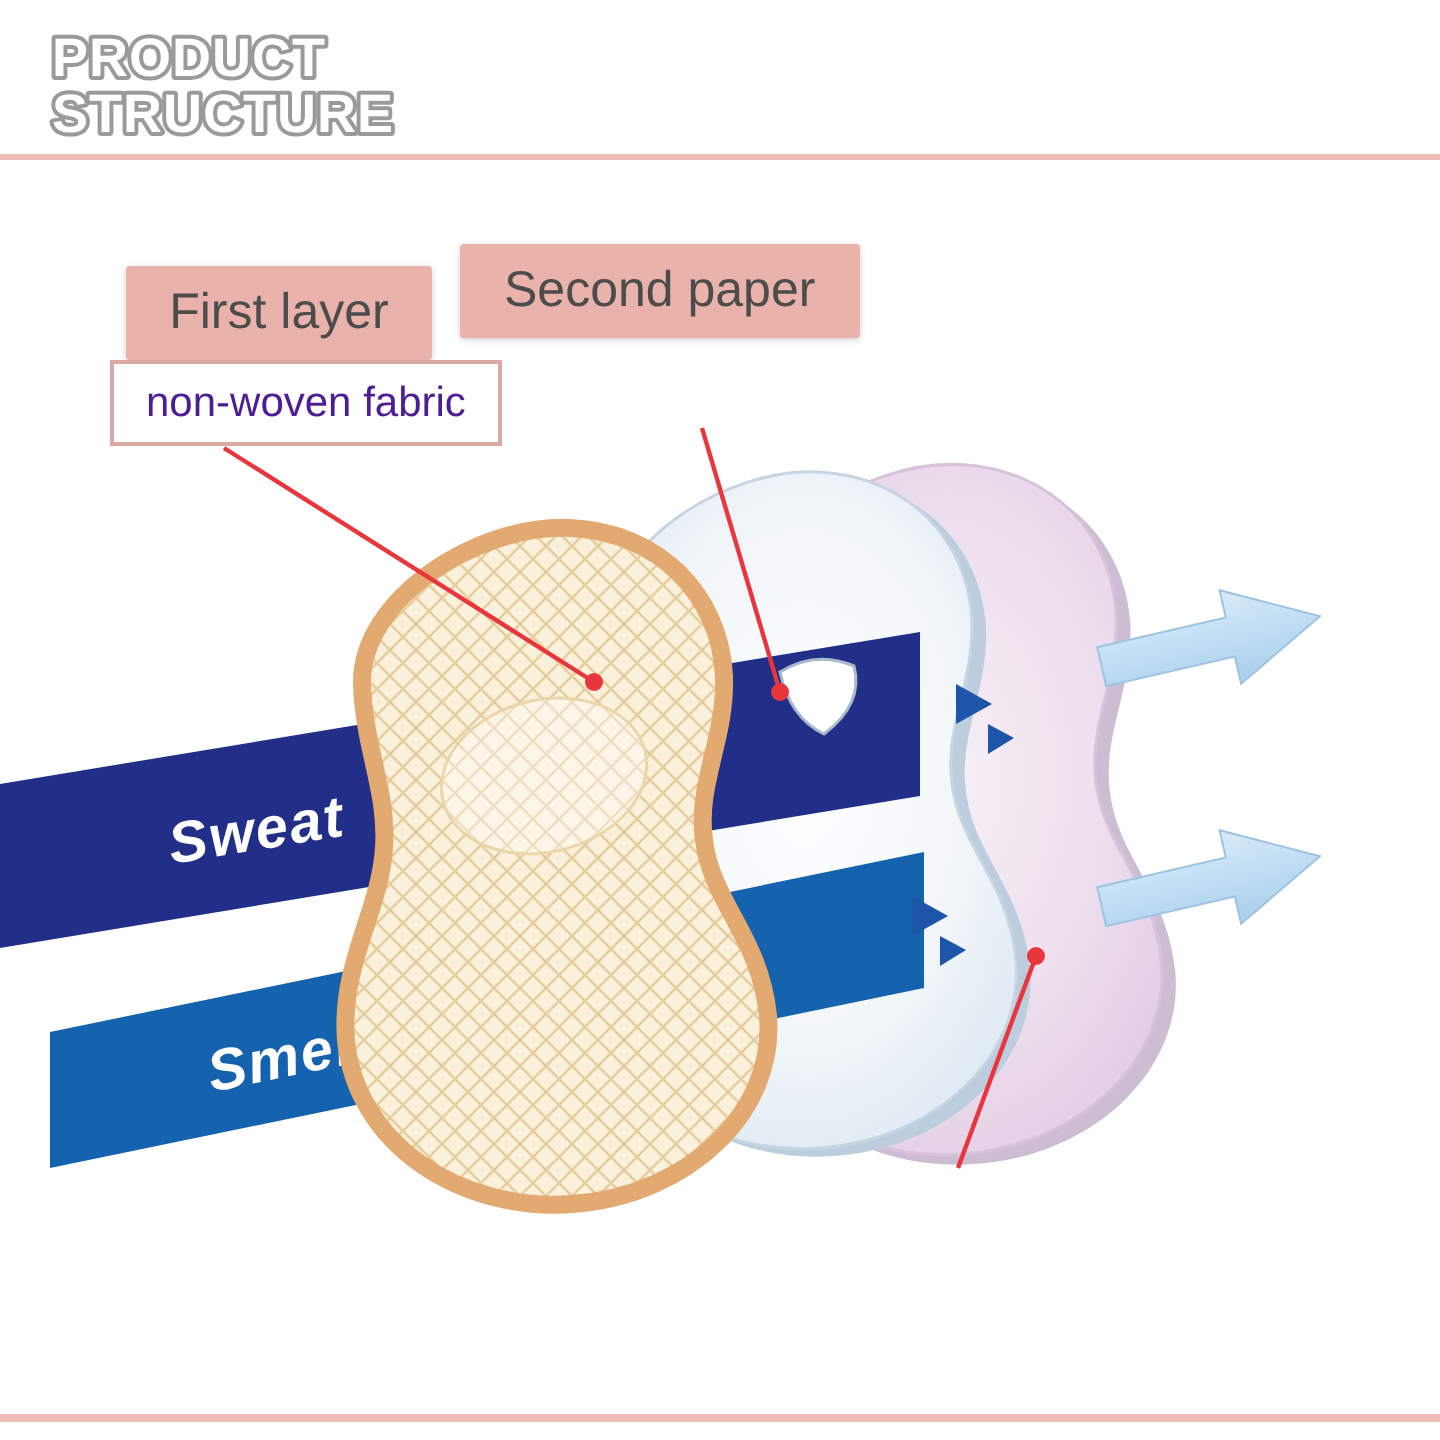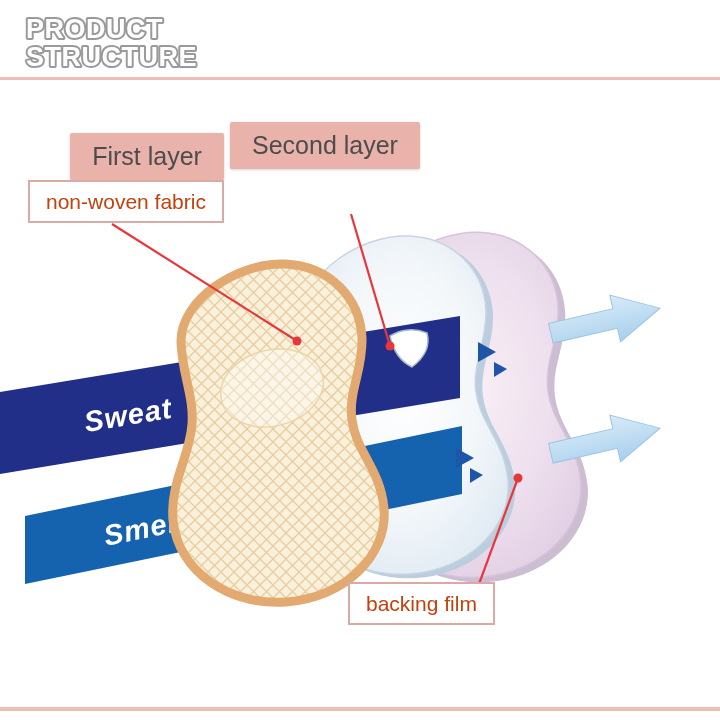--- a/index.html
+++ b/index.html
@@ -3,29 +3,29 @@
 <meta charset="utf-8">
 <style>
   html,body { margin:0; padding:0; background:#fff; }
   .stage {
     position:relative; width:720px; height:720px; background:#ffffff;
     overflow:hidden; font-family:"Liberation Sans", sans-serif;
   }
   .stage svg { position:absolute; left:0; top:0; }
 
   
-  .callout { position:absolute; display:flex; flex-direction:column; align-items:flex-end; z-index:2; }
+  .callout { position:absolute; display:flex; flex-direction:column; align-items:center; z-index:2; }
   .callout-pink {
     background:#e9b3ab; color:#4c4c4c; font-size:25px; line-height:1;
     padding:11px 22px; border-radius:2px; box-shadow:0 1px 3px rgba(0,0,0,.18);
     white-space:nowrap;
   }
   .callout-white {
-    background:#ffffff; border:2px solid #dcaaa4; color:#c2410c;
-    font-size:21px; line-height:1; padding:9px 16px; white-space:nowrap;
+    background:#ffffff; border:2px solid #dcaaa4; color:#4c1d95;
+    font-size:21px; line-height:1; padding:9px 16px; white-space:nowrap;margin-left:27px;
   }
   .callout.first  { left:28px;  top:133px; }
   .callout.second { left:230px; top:122px; }
   .callout.third  { left:348px; top:582px; }
 
   
   .title-text {
     font-family:"Liberation Sans", sans-serif; font-weight:bold; font-size:27px;
     letter-spacing:0.5px; fill:#ffffff; stroke:#9a9a9a; stroke-width:4;
     paint-order:stroke; stroke-linejoin:round;
@@ -121,20 +121,19 @@
       <circle cx="518" cy="478" r="4.5"></circle>
     </g>
   </svg>
 
   <div class="callout first">
     <div class="callout-pink">First layer</div>
     <div class="callout-white">non-woven fabric</div>
   </div>
 
   <div class="callout second">
-    <div class="callout-pink">Second layer</div>
+    <div class="callout-pink">Second paper</div>
   </div>
 
   <div class="callout third">
-    <div class="callout-white">backing film</div>
   </div>
 
 </div>
 
 </body></html>

